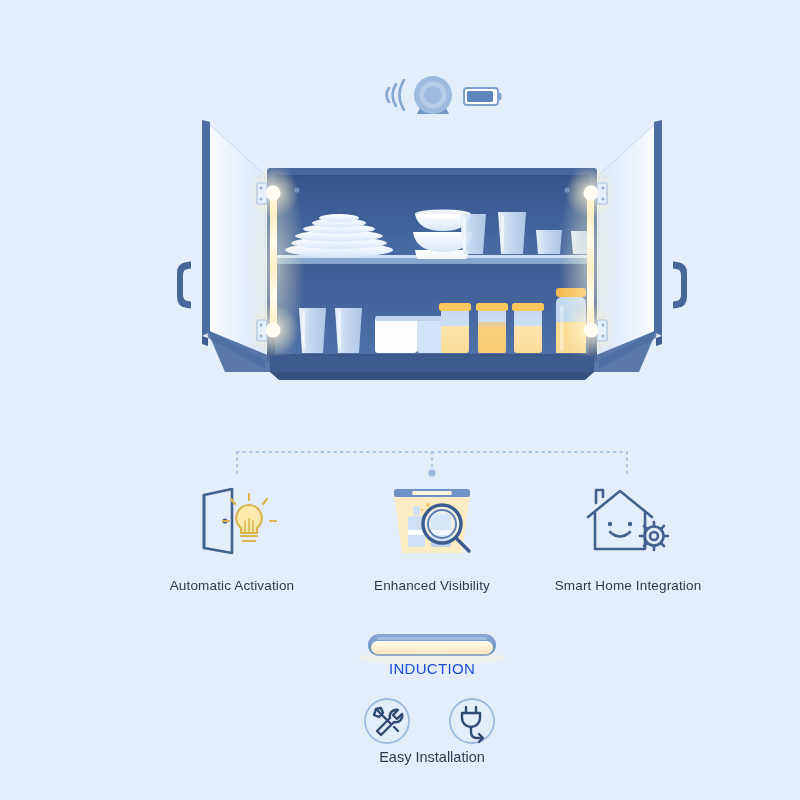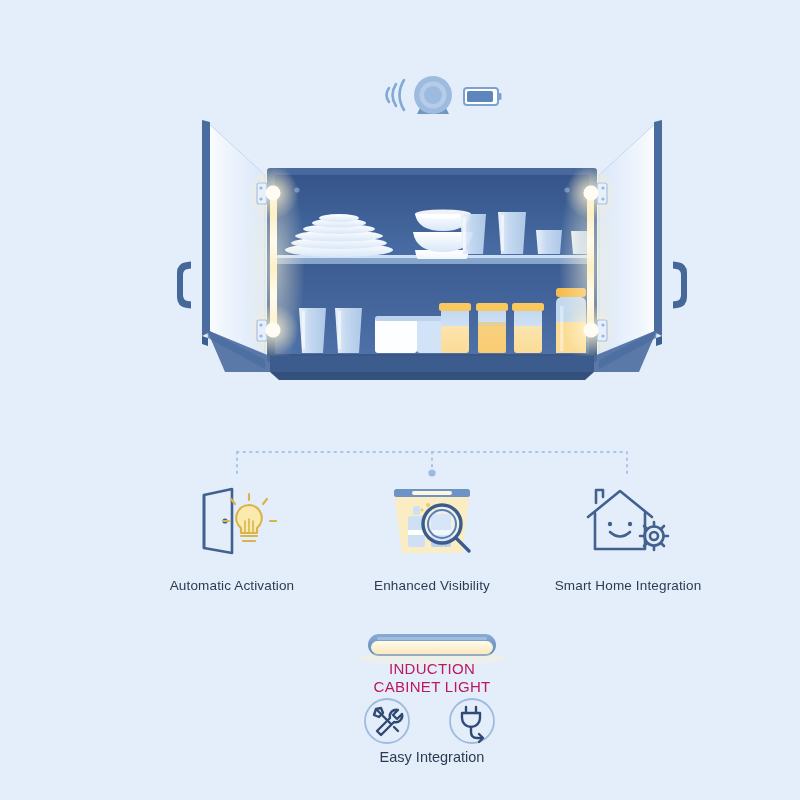--- a/index.html
+++ b/index.html
@@ -17,21 +17,21 @@
     color:#2b3c52;font-size:13.5px;letter-spacing:.15px;
     white-space:nowrap;
   }
   .feat-label{top:578px;width:220px;}
   #f1lbl{left:90px;}
   #f2lbl{left:290px;}
   #f3lbl{left:486px;}
 
   .prod-name{
     position:absolute;left:280px;top:660px;width:240px;
-    text-align:center;color:#be185d;font-size:15px;
+    text-align:center;color:#1d4ed8;font-size:15px;
     line-height:17.5px;letter-spacing:.3px;font-weight:400;
   }
   .prod-name span{display:block;}
 
   #installLbl{
     position:absolute;left:290px;top:749px;width:220px;
     text-align:center;color:#2b3c52;font-size:14.5px;
   }
 </style>
 </head>
@@ -350,17 +350,16 @@
       </g>
     </g>
   </svg>
 
   <div class="lbl feat-label" id="f1lbl">Automatic Activation</div>
   <div class="lbl feat-label" id="f3lbl">Smart Home Integration</div>
   <div class="lbl feat-label" id="f2lbl">Enhanced Visibility</div>
 
   <div class="prod-name">
     <span>INDUCTION</span>
-    <span>CABINET LIGHT</span>
   </div>
 
-  <div id="installLbl">Easy Integration</div>
+  <div id="installLbl">Easy Installation</div>
 </div>
 
 </body></html>

